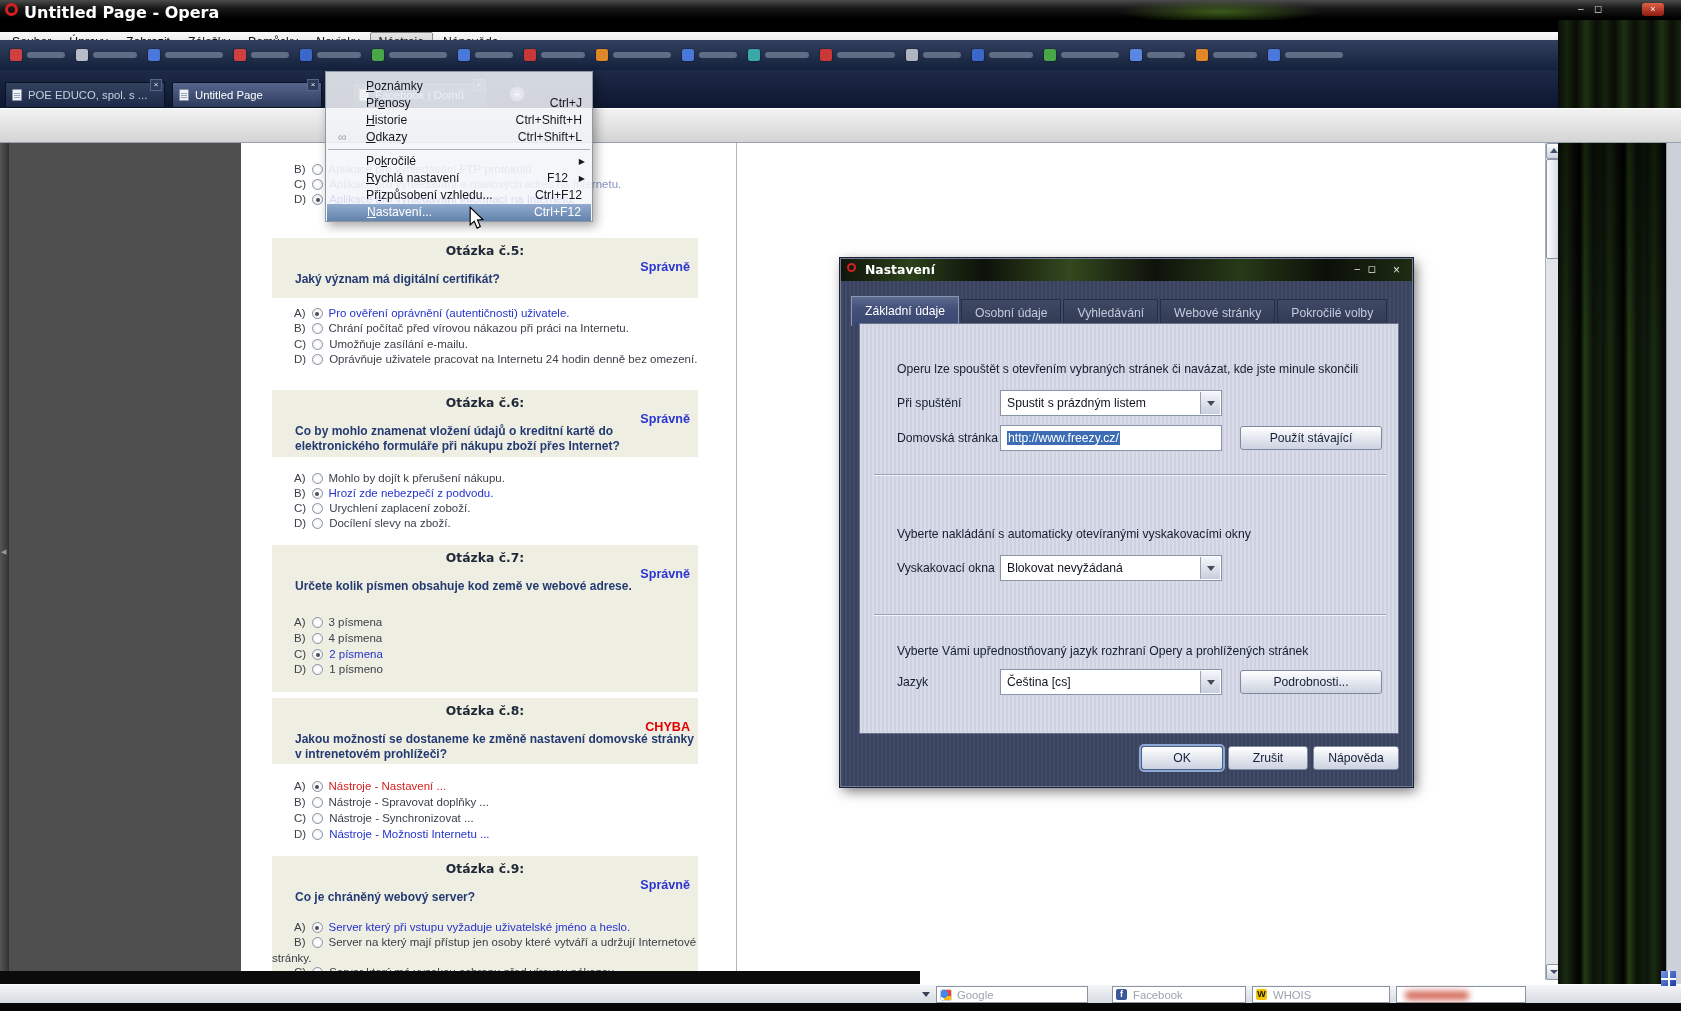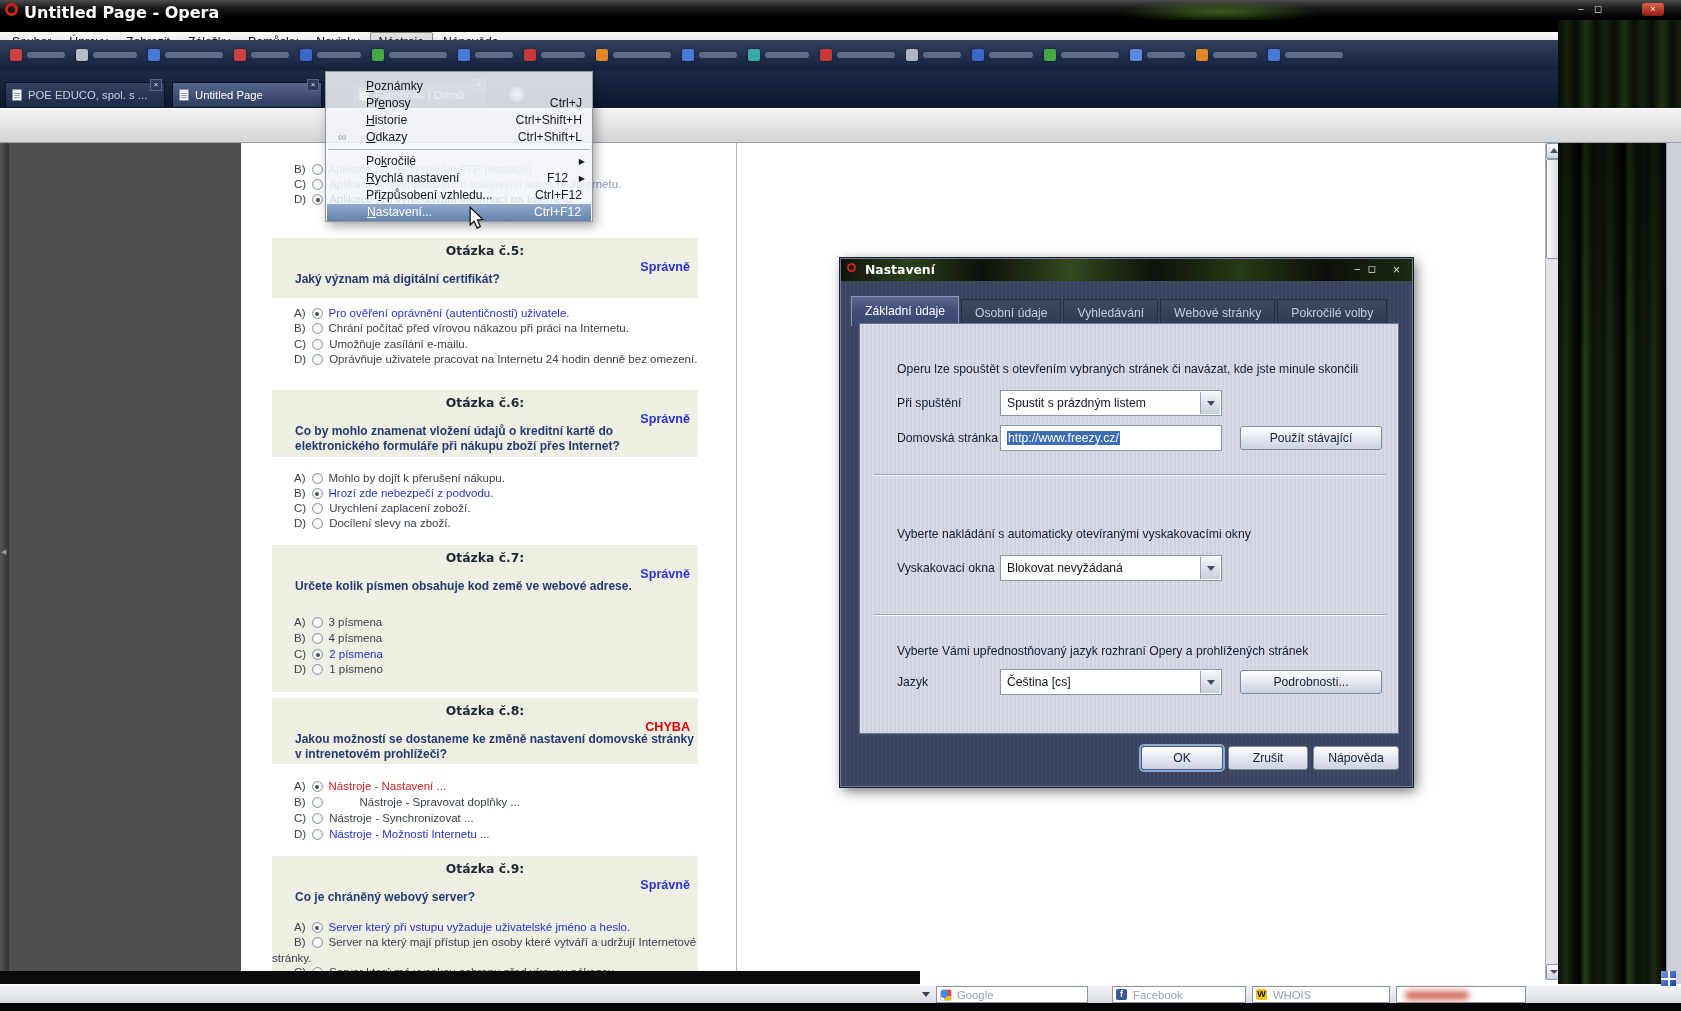--- a/index.html
+++ b/index.html
@@ -318,21 +318,21 @@
   <div class="ans abs" style="top:488px"><span class="ltr">B)</span><span class="radio"></span><span style="color: rgb(59, 65, 73);">4 písmena</span></div>
   <div class="ans abs" style="top:504px"><span class="ltr">C)</span><span class="radio sel"></span><span style="color: rgb(36, 51, 204);">2 písmena</span></div>
   <div class="ans abs" style="top:519px"><span class="ltr">D)</span><span class="radio"></span><span style="color: rgb(59, 65, 73);">1 písmeno</span></div>
 
   <div class="qhead abs" style="left:272px;top:555px;width:426px;height:66px">
     <div class="qtitle">Otázka č.8:</div>
     <div class="qstatus" style="color: rgb(224, 0, 0);">CHYBA</div>
     <div class="qtext">Jakou možností se dostaneme ke změně nastavení domovské stránky v intrenetovém prohlížeči?</div>
   </div>
   <div class="ans abs" style="top:636px"><span class="ltr">A)</span><span class="radio sel"></span><span style="color: rgb(212, 32, 32);">Nástroje - Nastavení ...</span></div>
-  <div class="ans abs" style="top:652px"><span class="ltr">B)</span><span class="radio"></span><span style="color: rgb(59, 65, 73); margin-left: 31px;">Nástroje - Spravovat doplňky ...</span></div>
+  <div class="ans abs" style="top:652px"><span class="ltr">B)</span><span class="radio"></span><span style="color: rgb(59, 65, 73);">Nástroje - Spravovat doplňky ...</span></div>
   <div class="ans abs" style="top:668px"><span class="ltr">C)</span><span class="radio"></span><span style="color: rgb(59, 65, 73);">Nástroje - Synchronizovat ...</span></div>
   <div class="ans abs" style="top:684px"><span class="ltr">D)</span><span class="radio"></span><span style="color: rgb(36, 51, 204);">Nástroje - Možnosti Internetu ...</span></div>
 
   <div class="qhead abs" style="left:272px;top:713px;width:426px;height:116px">
     <div class="qtitle">Otázka č.9:</div>
     <div class="qstatus" style="color: rgb(43, 53, 207);">Správně</div>
     <div class="qtext">Co je chráněný webový server?</div>
   </div>
   <div class="ans abs" style="top:777px"><span class="ltr">A)</span><span class="radio sel"></span><span style="color: rgb(36, 51, 204);">Server který při vstupu vyžaduje uživatelské jméno a heslo.</span></div>
   <div class="ans abs" style="top:792px"><span class="ltr">B)</span><span class="radio"></span><span style="color: rgb(59, 65, 73);">Server na který mají přístup jen osoby které vytváří a udržují Internetové stránky.</span></div>

